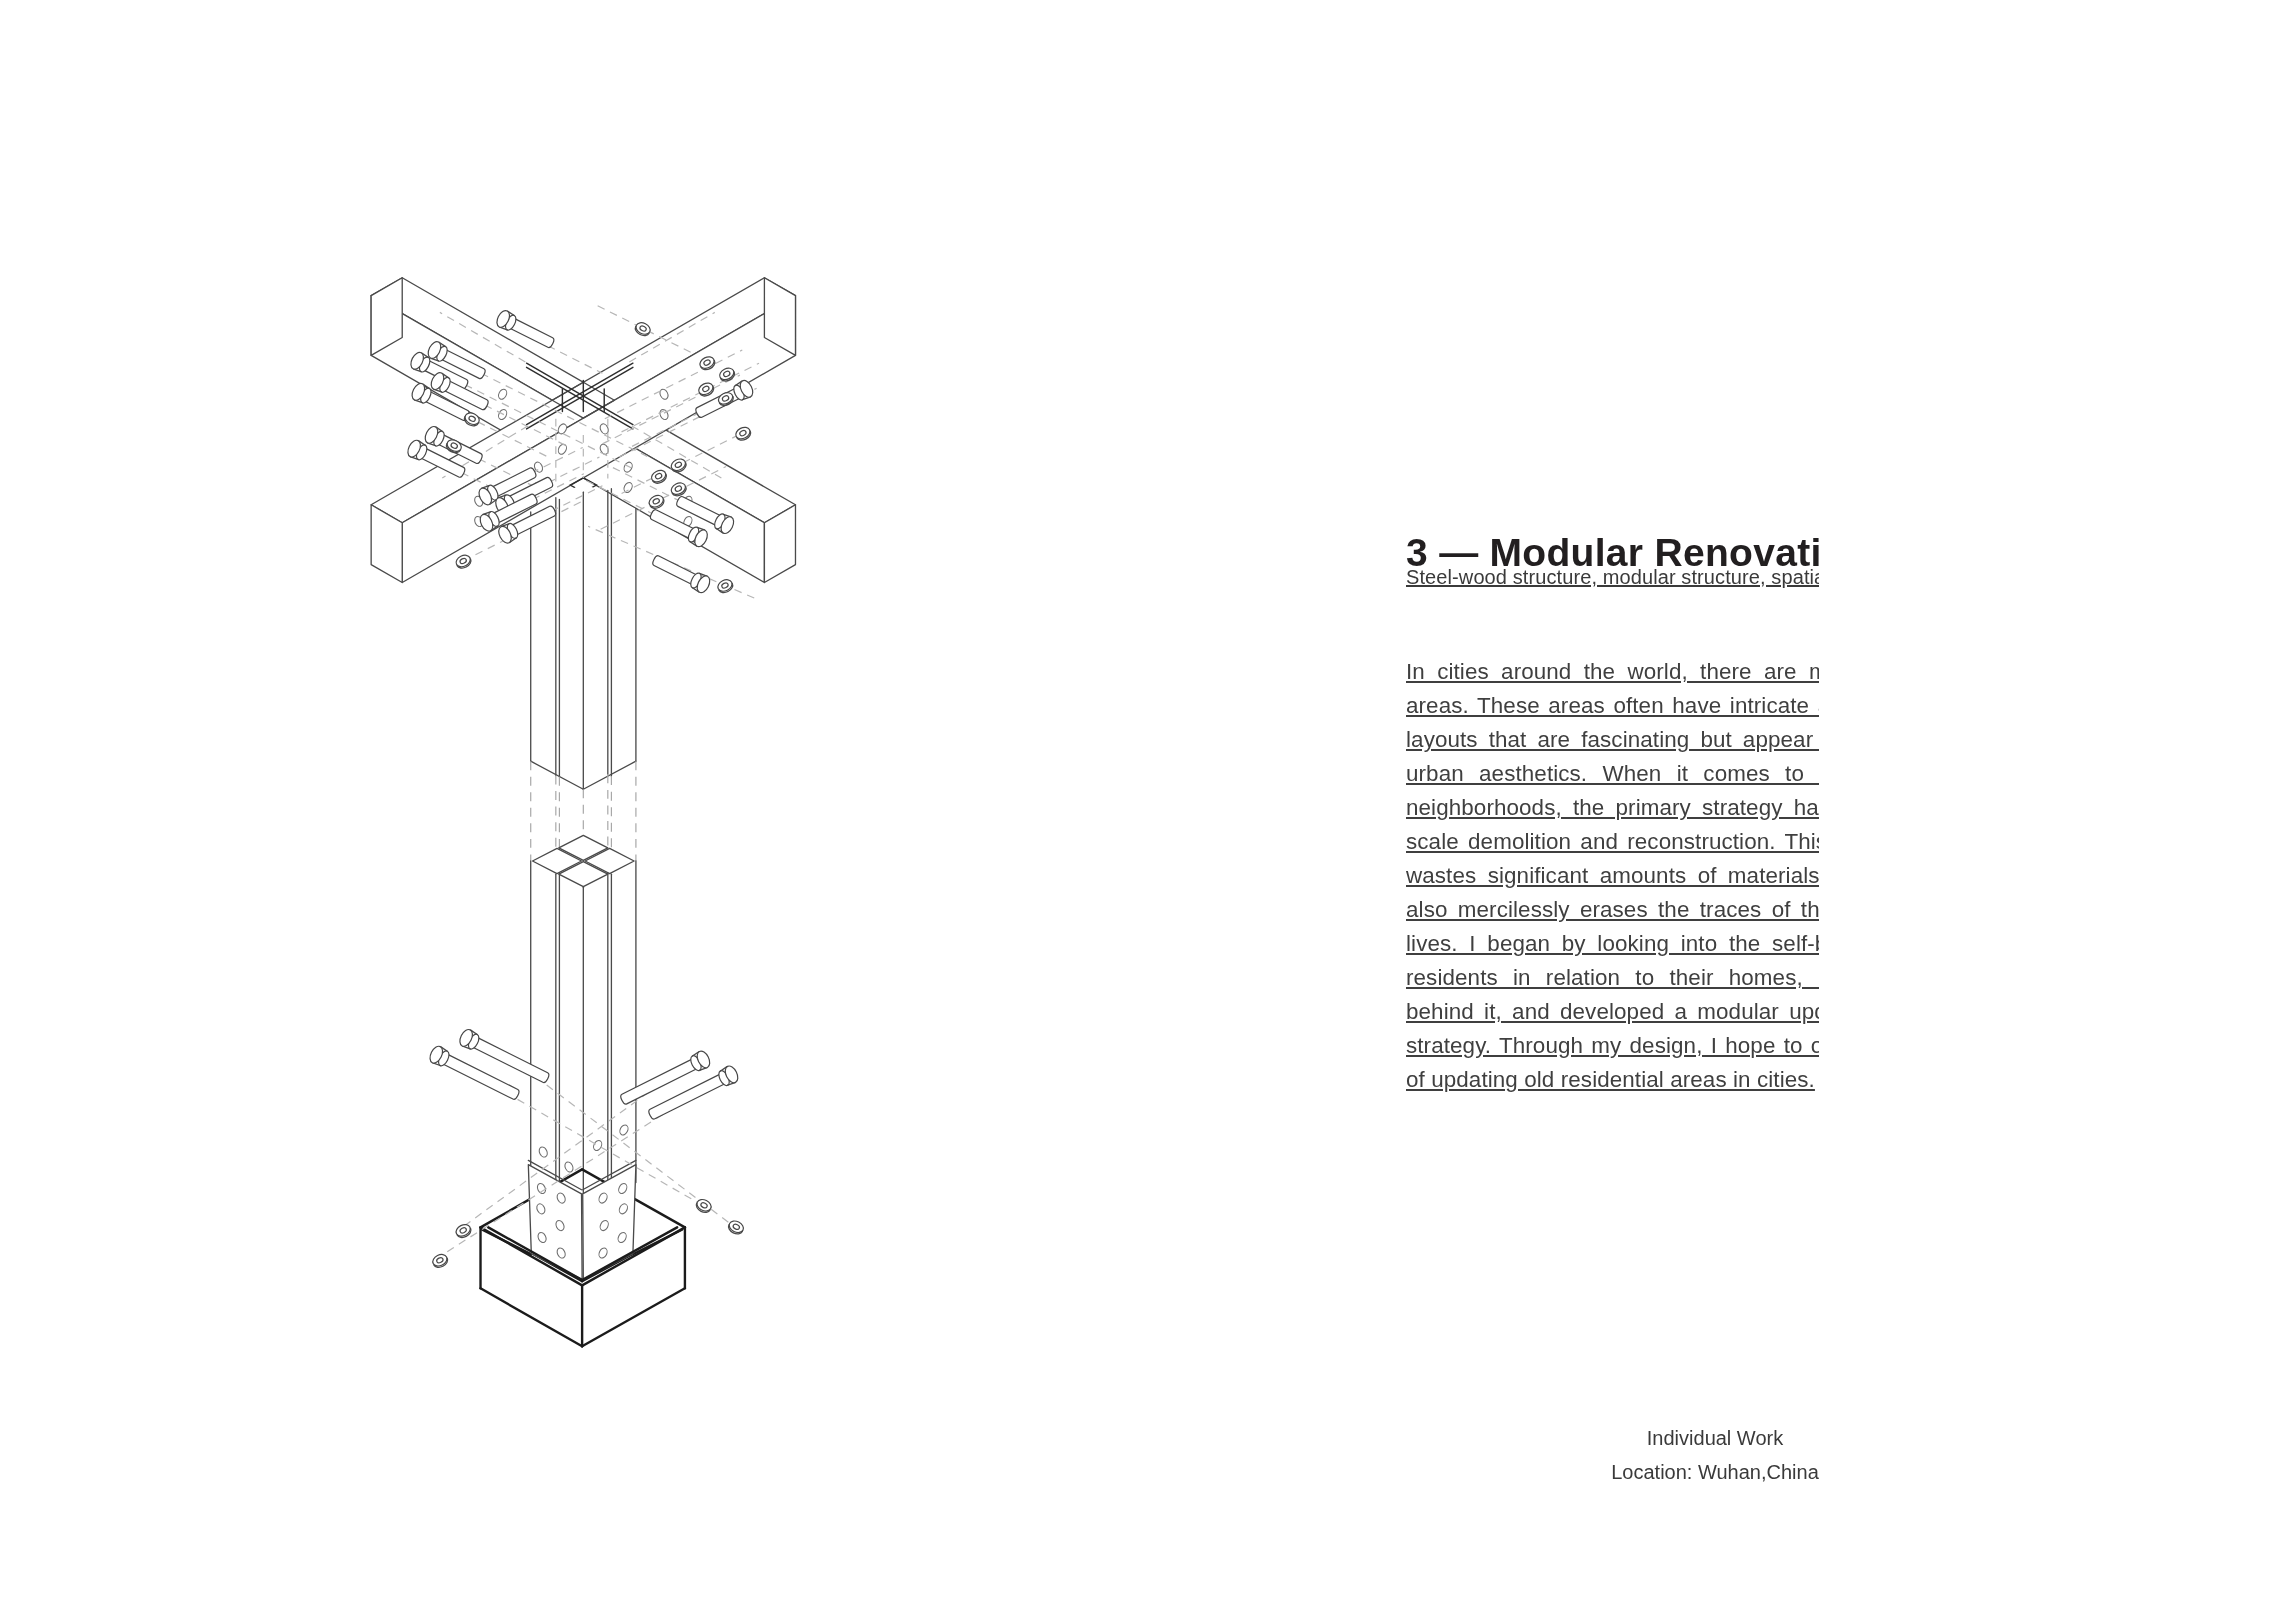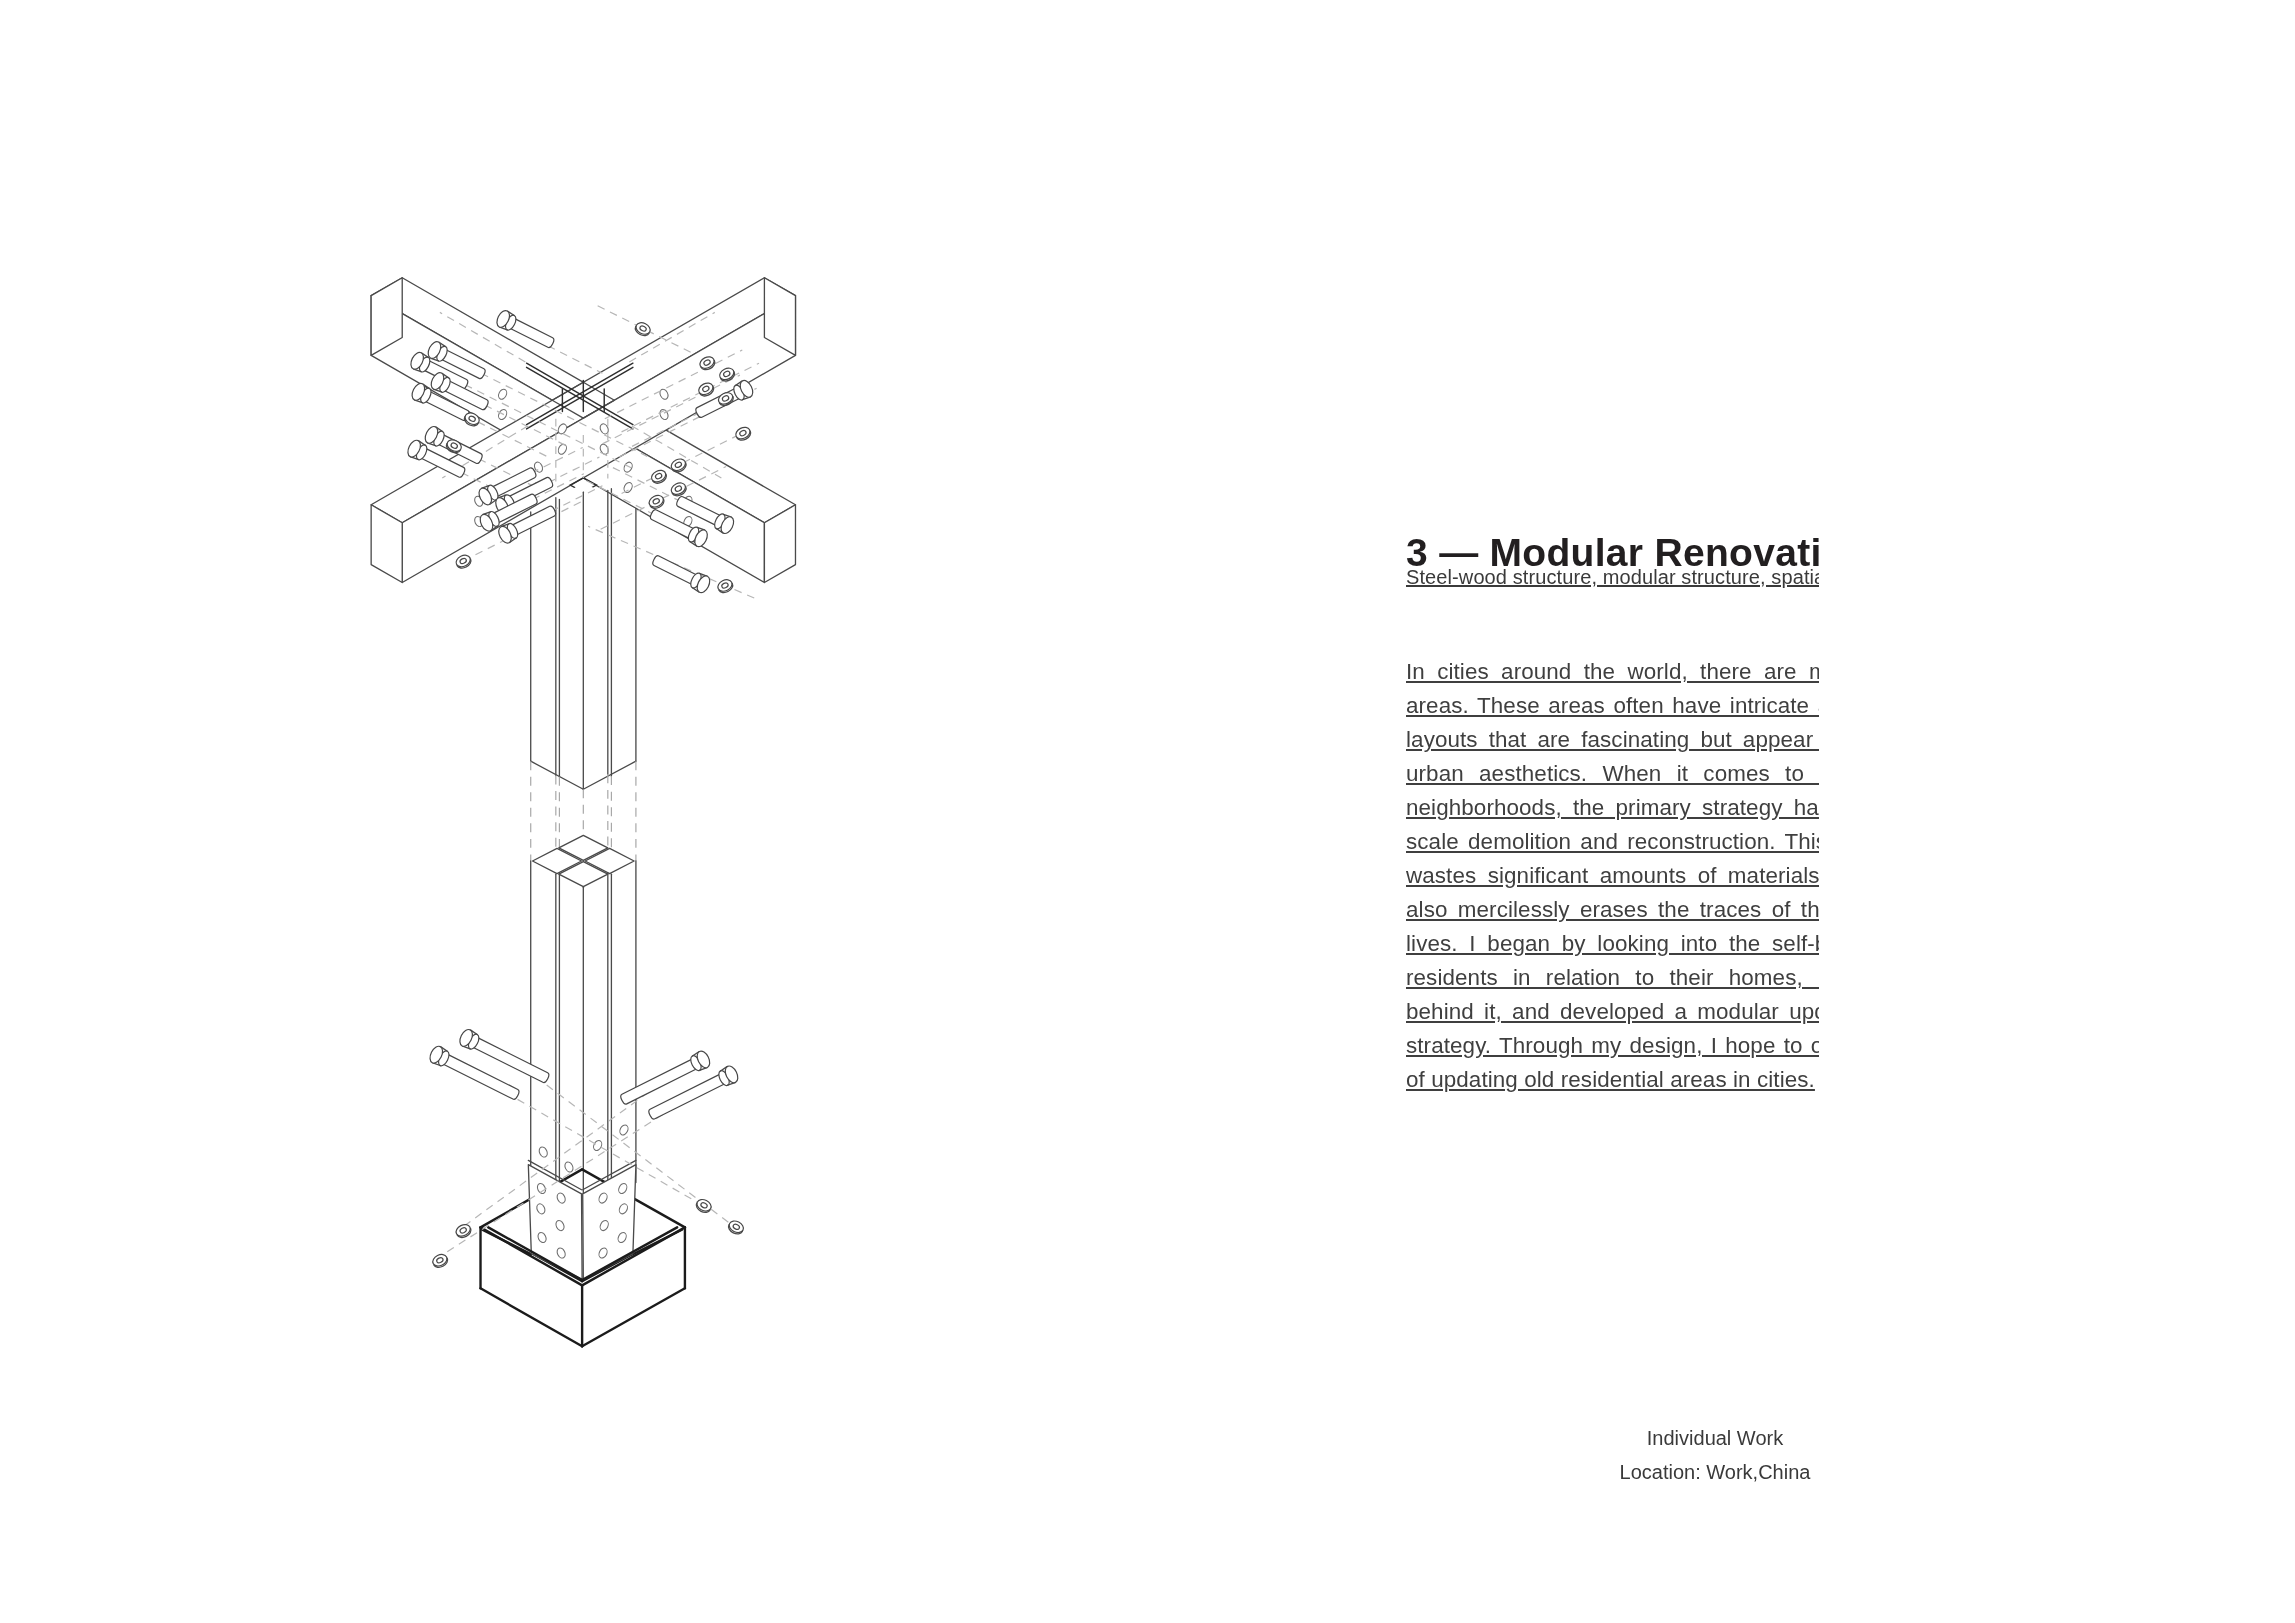--- a/index.html
+++ b/index.html
@@ -269,18 +269,18 @@
       <use href="#nut" transform="translate(1232,2052) rotate(26.6)"></use>
     </g>
   </svg>
 
   <div class="textcol">
     <h1 class="title">3 — Modular Renovation Strategy</h1>
     <div class="subtitle">Steel-wood structure, modular structure, spatial composition logic</div>
     <p class="para">In cities around the world, there are many old residential areas. These areas often have intricate and complex spatial layouts that are fascinating but appear chaotic in terms of urban aesthetics. When it comes to updating these old neighborhoods, the primary strategy has often been large-scale demolition and reconstruction. This approach not only wastes significant amounts of materials and resources but also mercilessly erases the traces of the original residents' lives. I began by looking into the self-building activities of residents in relation to their homes, analyzing the logic behind it, and developed a modular update and renovation strategy. Through my design, I hope to optimize the process of updating old residential areas in cities.</p>
     <div class="credits">
       <span class="credit-line">Individual Work</span>
-      <span class="credit-line">Location: Work,China</span>
+      <span class="credit-line">Location: Wuhan,China</span>
     </div>
   </div>
 
 </div>
 
 
 </body></html>

